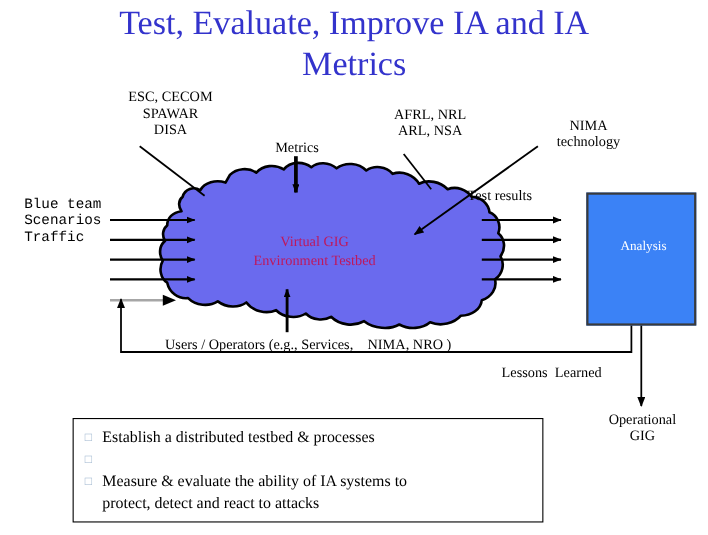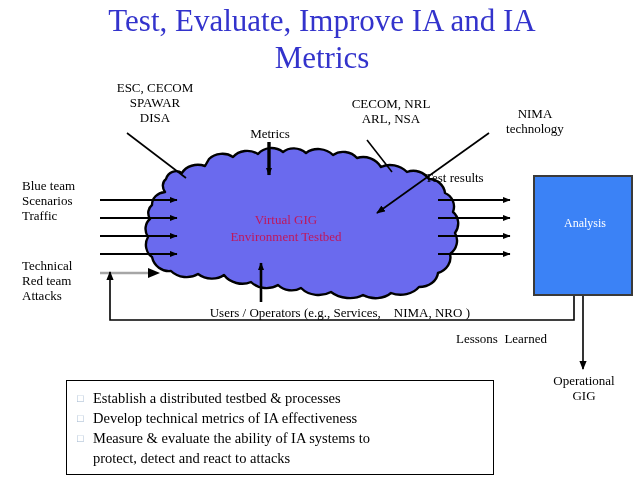--- a/index.html
+++ b/index.html
@@ -220,51 +220,47 @@
   <div id="analysis-box">
     <div id="analysis-label">Analysis</div>
   </div>
 
   <div class="lbl lbl-center" style="left:90px; top:80px; width:130px;">ESC, CECOM
 SPAWAR
 DISA</div>
 
   <div class="lbl lbl-center" style="left:234px; top:126px; width:72px;">Metrics</div>
 
-  <div class="lbl lbl-center" style="left:335px; top:96px; width:112px;">CECOM, NRL
+  <div class="lbl lbl-center" style="left:335px; top:96px; width:112px;">AFRL, NRL
 ARL, NSA</div>
 
   <div class="lbl lbl-center" style="left:480px; top:106px; width:110px;">NIMA
 technology</div>
 
-  <div class="lbl lbl-left" style="left:22px; top:178px; width:90px;">Blue team
+  <div class="lbl lbl-left" style="left:22px; top:178px; width:90px;font-family:Liberation Mono, monospace;">Blue team
 Scenarios
 Traffic</div>
 
-  <div class="lbl lbl-left" style="left:22px; top:258px; width:90px;">Technical
-Red team
-Attacks</div>
 
   <div class="lbl lbl-left" style="left:425px; top:170px; width:100px;">Test results</div>
 
-  <div class="lbl lbl-left" style="left:150px; top:305px; width:320px;text-align:right;">Users / Operators (e.g., Services,    NIMA, NRO )</div>
+  <div class="lbl lbl-left" style="left:150px; top:305px; width:320px;">Users / Operators (e.g., Services,    NIMA, NRO )</div>
 
   <div class="lbl lbl-left" style="left:456px; top:309px; width:120px;margin-top:22px;">Lessons  Learned</div>
 
   <div class="lbl lbl-center" style="left:532px; top:373px; width:104px;">Operational
 GIG</div>
 
   <div id="bullet-box">
     <div class="bullet-row">
       <span class="bullet-glyph">□</span>
       <span class="bullet-text">Establish a distributed   testbed  &amp; processes</span>
     </div>
     <div class="bullet-row">
       <span class="bullet-glyph">□</span>
-      <span class="bullet-text">Develop technical metrics of IA effectiveness</span>
     </div>
     <div class="bullet-row">
       <span class="bullet-glyph">□</span>
       <span class="bullet-text">Measure &amp; evaluate the ability of IA systems to
 protect, detect and react to attacks</span>
     </div>
   </div>
 
 </div>
 

